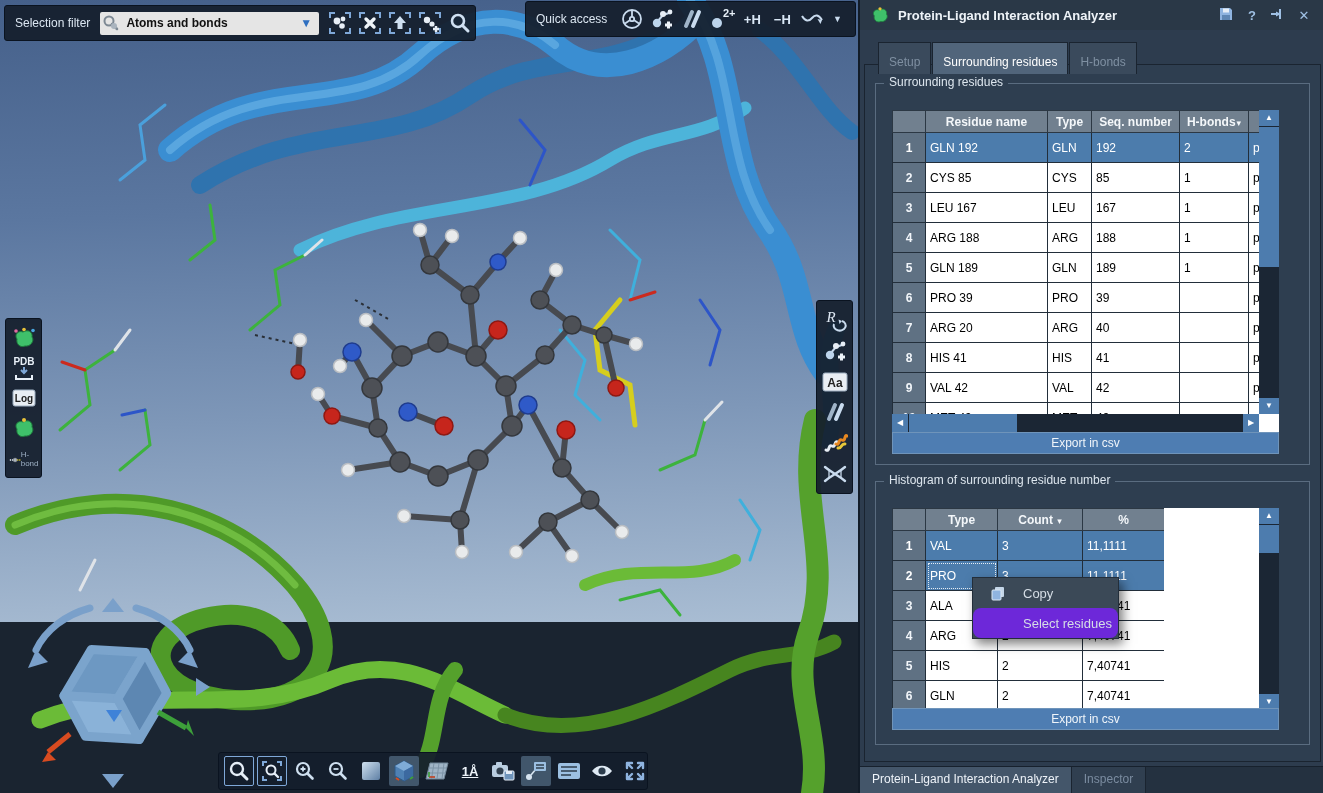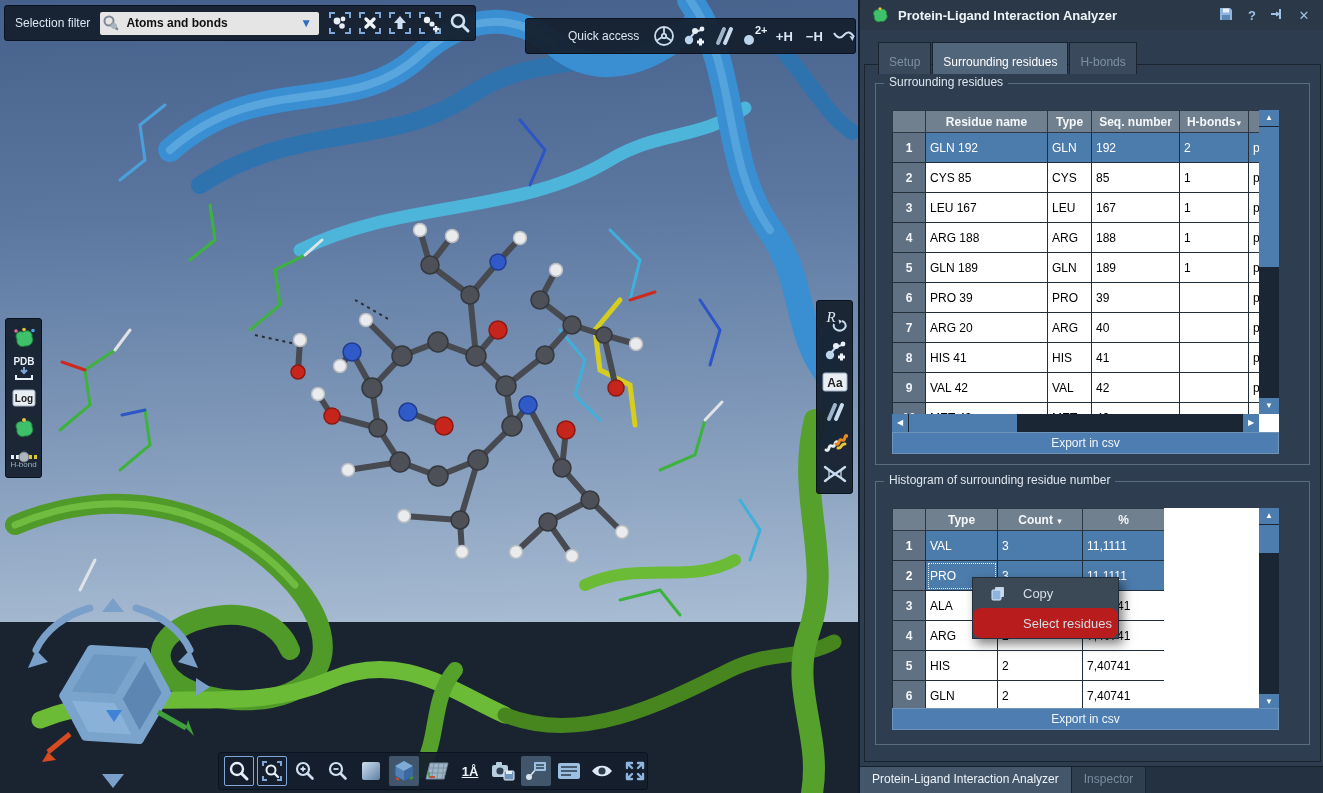--- a/index.html
+++ b/index.html
@@ -22,21 +22,21 @@
   .txtglyph { font-weight:bold; font-size:13px; color:#d9e7f5; }
 
   
   #selbar { left:4px; top:5px; width:472px; height:36px; }
   #selcombo { width:222px; height:23px; background:#e5e5e5; border-radius:2px;
     display:flex; align-items:center; color:#111; font-size:12px; font-weight:bold; }
   #selcombo .cval { flex:1; padding-left:4px; }
   #selcombo .carrow { width:26px; text-align:center; color:#2e6fc0; font-size:12px; }
 
   
-  #quickbar { left:525px; top:18px; width:331px; height:36px;padding-left:32px; }
+  #quickbar { left:525px; top:1px; width:331px; height:36px; }
 
   
   #leftbar { left:5px; top:318px; width:37px; height:160px; flex-direction:column;
     justify-content:space-around; padding:4px 0; }
   #leftbar .cap { font-size:8px; color:#9db0c4; margin-top:-3px; }
 
   
   #rightbar { left:816px; top:300px; width:37px; height:194px; flex-direction:column;
     justify-content:space-around; padding:4px 0; }
 
@@ -98,21 +98,21 @@
   .btab { padding:5px 12px 0; font-size:12px; color:#7b8ca0; background:#303f50;
     border-right:1px solid #1a2430; }
   .btab.on { background:#44566a; color:#eef3f9; }
 
   
   #ctxmenu { position:absolute; left:972px; top:577px; width:147px; background:#3b4957;
     border:1px solid #232e3a; box-shadow:4px 5px 10px rgba(0,0,0,0.5); z-index:30; }
   .mi { height:30px; display:flex; align-items:center; font-size:13px; color:#d6dee6;border-radius:8px; }
   .mi .mico { width:50px; display:flex; justify-content:center; }
   .mi .mlabel { flex:1; }
-  .mi.hover { background:#b91c1c; }
+  .mi.hover { background:#6d28d9; }
 
   
   #navwidget { position:absolute; left:18px; top:592px; }
 </style>
 </head>
 <body>
 
 <div id="root">
 
   <div id="viewport">
@@ -392,21 +392,21 @@
             <rect x="2" y="1" width="22" height="16" rx="2" fill="#e9eef4" stroke="#9fb0c2"></rect>
             <text x="13" y="13" text-anchor="middle" fill="#222" font-size="10" font-weight="bold" font-family="Liberation Sans,sans-serif">Log</text>
           </svg>
       </span>
       <span class="tbtn">
         <svg width="24" height="22" viewBox="0 0 24 22">
             <path d="M5,12 C2,8 6,3 11,5 C16,2 21,5 20,10 C23,14 18,20 13,19 C8,21 4,17 5,12 Z" fill="#3fc06a" stroke="#1d7a3c"></path>
             <circle cx="12" cy="3" r="2" fill="#e8c23a"></circle>
           </svg>
       </span>
-      <span class="tbtn" style="height:34px;flex-direction:column">
+      <span class="tbtn" style="height:34px;">
         <svg width="30" height="12" viewBox="0 0 30 12">
             <path d="M2,6 h8" stroke="#e8eef5" stroke-width="4" stroke-dasharray="3,2"></path>
             <circle cx="15" cy="6" r="5" fill="#aeb6bd" stroke="#70787f"></circle>
             <path d="M20,6 h8" stroke="#d8c82a" stroke-width="4" stroke-dasharray="3,2"></path>
           </svg>
         <span class="cap">H-bond</span>
       </span>
     </div>
 
     <div class="fbar" id="rightbar">

